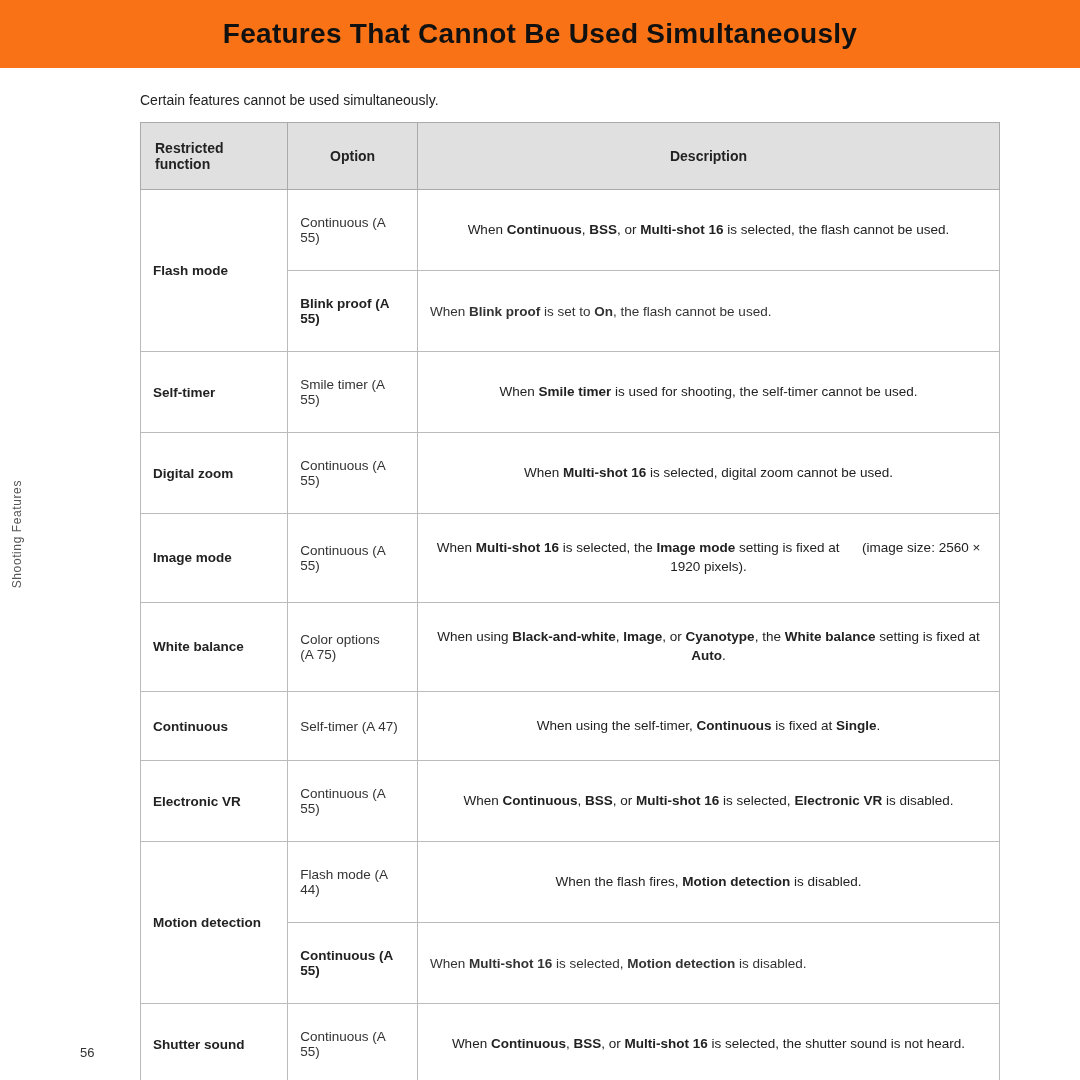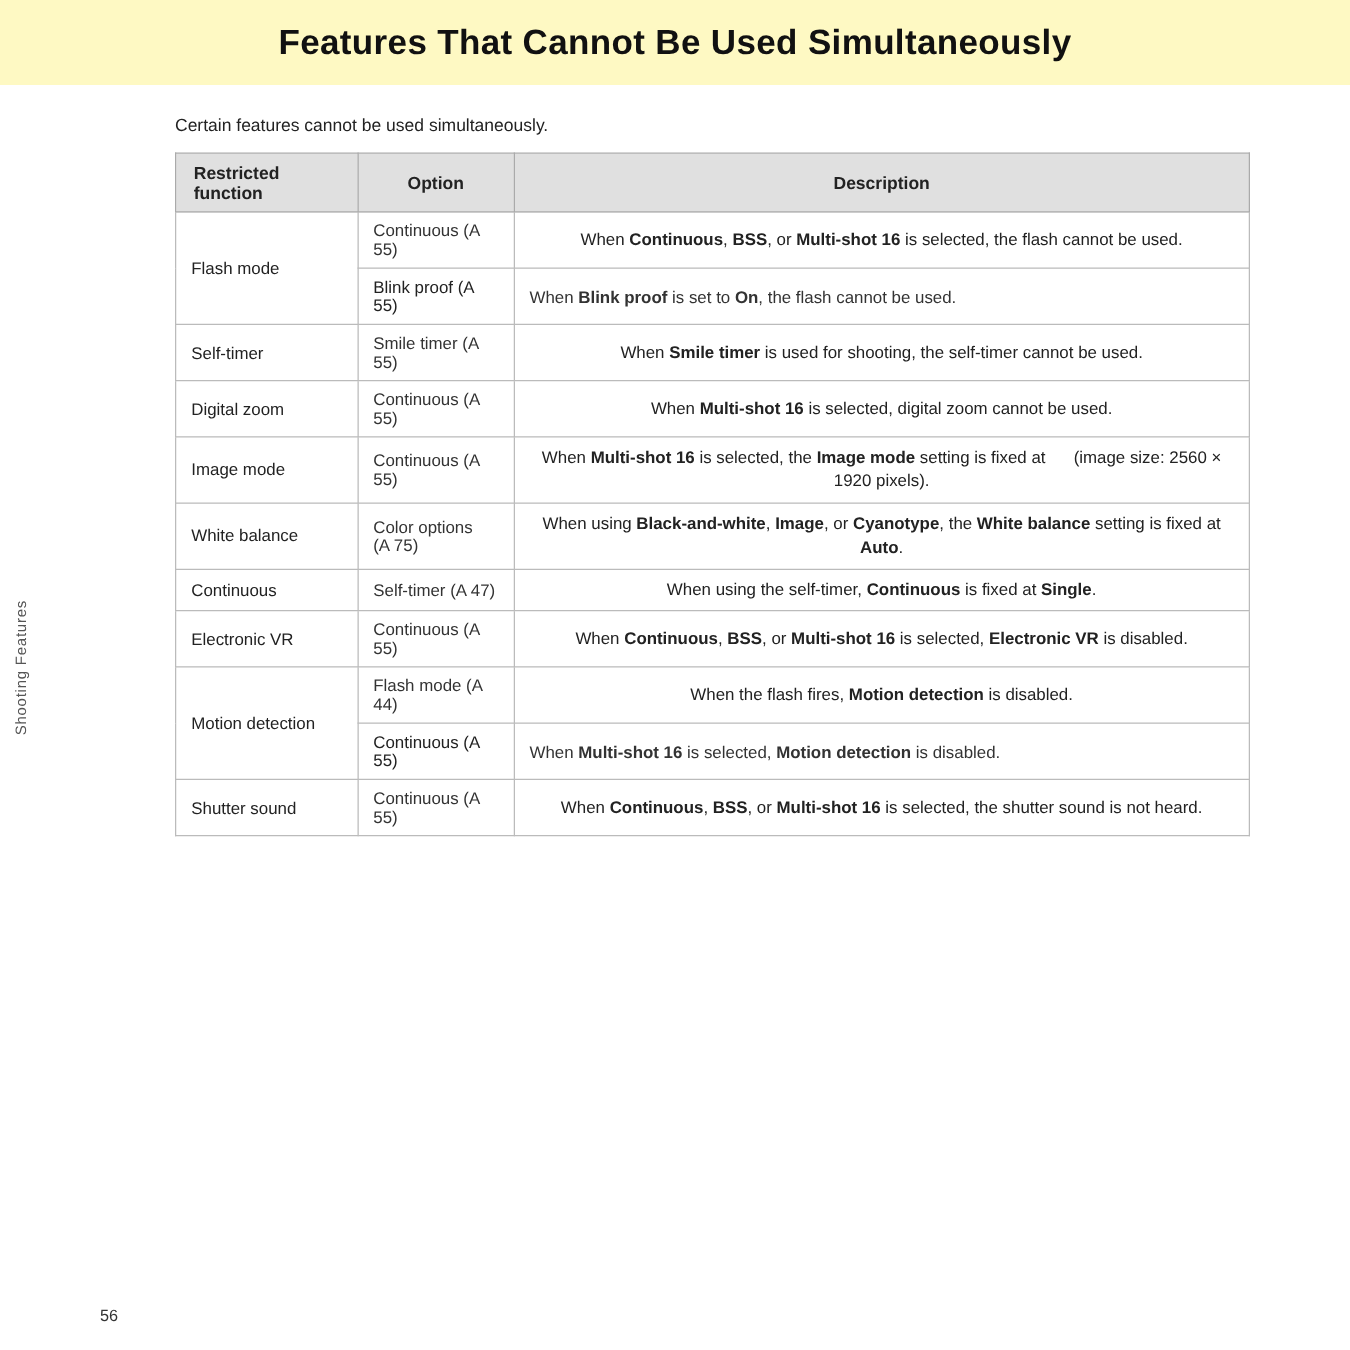--- a/index.html
+++ b/index.html
@@ -8,21 +8,21 @@
       height: 1080px;
       background: #fff;
       font-family: Arial, sans-serif;
       font-size: 14px;
       color: #222;
       overflow: hidden;
       position: relative;
     }
 
     .page-header {
-      background: #fef9c3;
+      background: #f97316;
       padding: 18px 60px 18px 60px;
       text-align: center;
     }
     .page-header h1 {
       font-size: 28px;
       font-weight: 900;
       color: #111;
       letter-spacing: 0.01em;
     }
 
@@ -39,40 +39,40 @@
 
     table {
       width: 100%;
       border-collapse: collapse;
       font-size: 13.5px;
     }
 
     thead tr th {
       background: #e0e0e0;
       border: 1px solid #aaa;
-      padding: 7px 10px;
+      padding: 17px 10px;
       text-align: center;
       font-weight: bold;
       font-size: 14px;
     }
 
     thead tr th:first-child {
       text-align: left;
       padding-left: 14px;
     }
 
     tbody tr td {
       border: 1px solid #bbb;
-      padding: 7px 12px;
+      padding: 25px 12px;
       vertical-align: middle;
     }
 
     tbody tr td:first-child {
       font-size: 13.5px;
-      font-weight: normal;
+      font-weight: bold;
       text-align: left;
       white-space: nowrap;
     }
 
     tbody tr td:nth-child(2) {
       text-align: left;
       white-space: nowrap;
       color: #333;
     }
 

